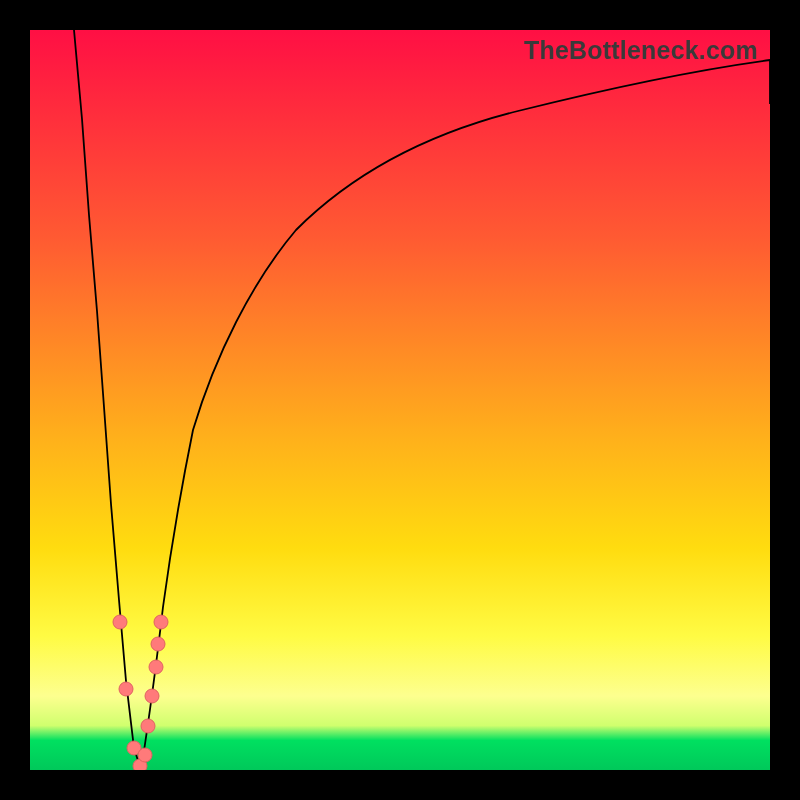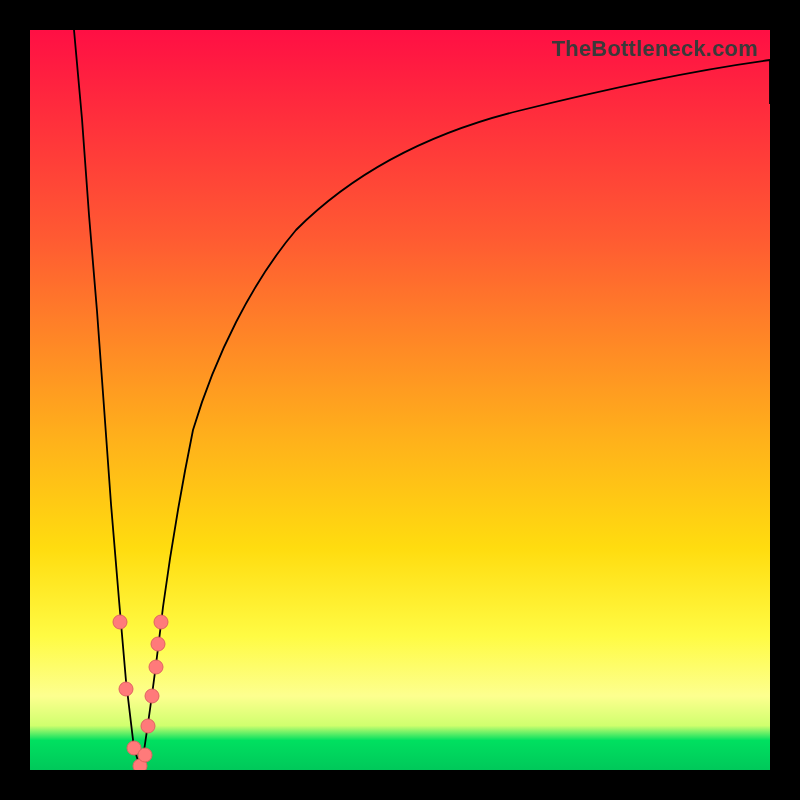--- a/index.html
+++ b/index.html
@@ -36,21 +36,21 @@
       #d0ff6e 94%,
       #00e060 96%,
       #00c85a 100%
     );
   }
   .attr {
     position: absolute;
     top: 6px;
     right: 12px;
     color: #3a3a3a;
-    font-size: 22px;
+    font-size: 25px;
     font-weight: 600;
     letter-spacing: 0.2px;
     font-family: Arial, Helvetica, sans-serif;
   }
   svg.curve {
     position: absolute;
     left: 0;
     top: 0;
     width: 740px;
     height: 740px;

